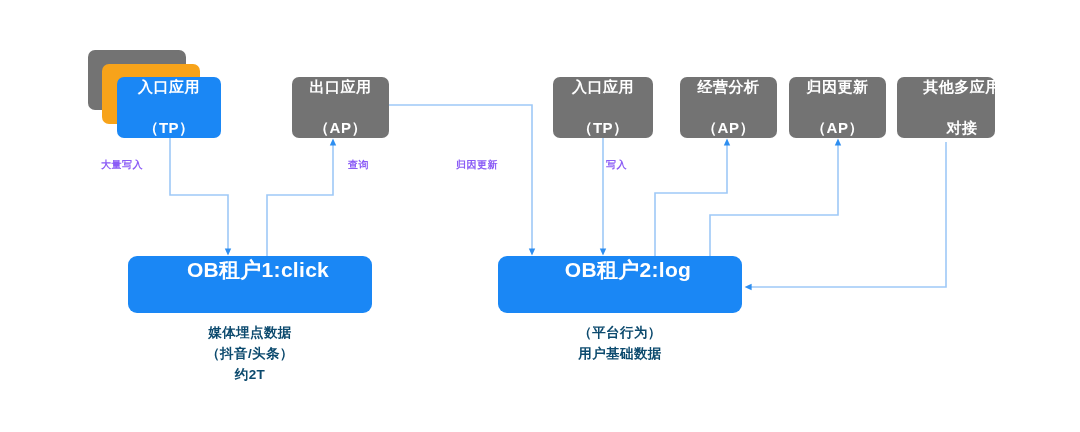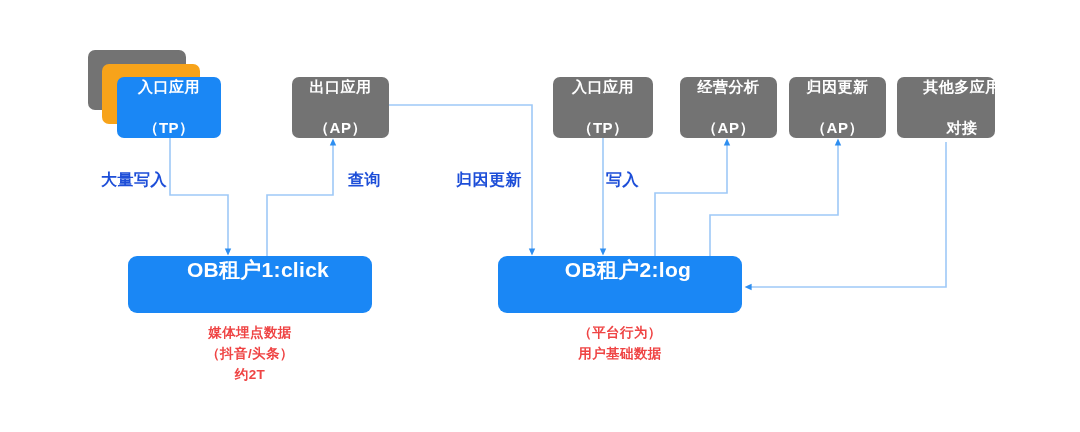--- a/index.html
+++ b/index.html
@@ -32,32 +32,31 @@
   .green{background:#737373;}
   .orange{background:#f7a31a;}
   .blue{background:#1a87f5;}
   .app{font-size:15px;}
   .db{font-size:21px;border-radius:9px;letter-spacing:0.3px;padding-left:16px;}
 
   .stack-back{border-radius:7px;}
 
   .edge-label{
     position:absolute;
-    font-size:16px;
+    font-size:10px;
     font-weight:bold;
-    color:#1d4ed8;
+    color:#8b5cf6;
     white-space:nowrap;
     letter-spacing:0.5px;
-    margin-top:12px;
   }
   .caption{
     position:absolute;
     font-size:13.5px;
     font-weight:bold;
-    color:#ef4444;
+    color:#0c4a6e;
     text-align:center;
     line-height:1.55;
     letter-spacing:0.4px;
     white-space:nowrap;
   }
   .caption .cl{display:block;}
 </style>
 </head>
 <body>
 

